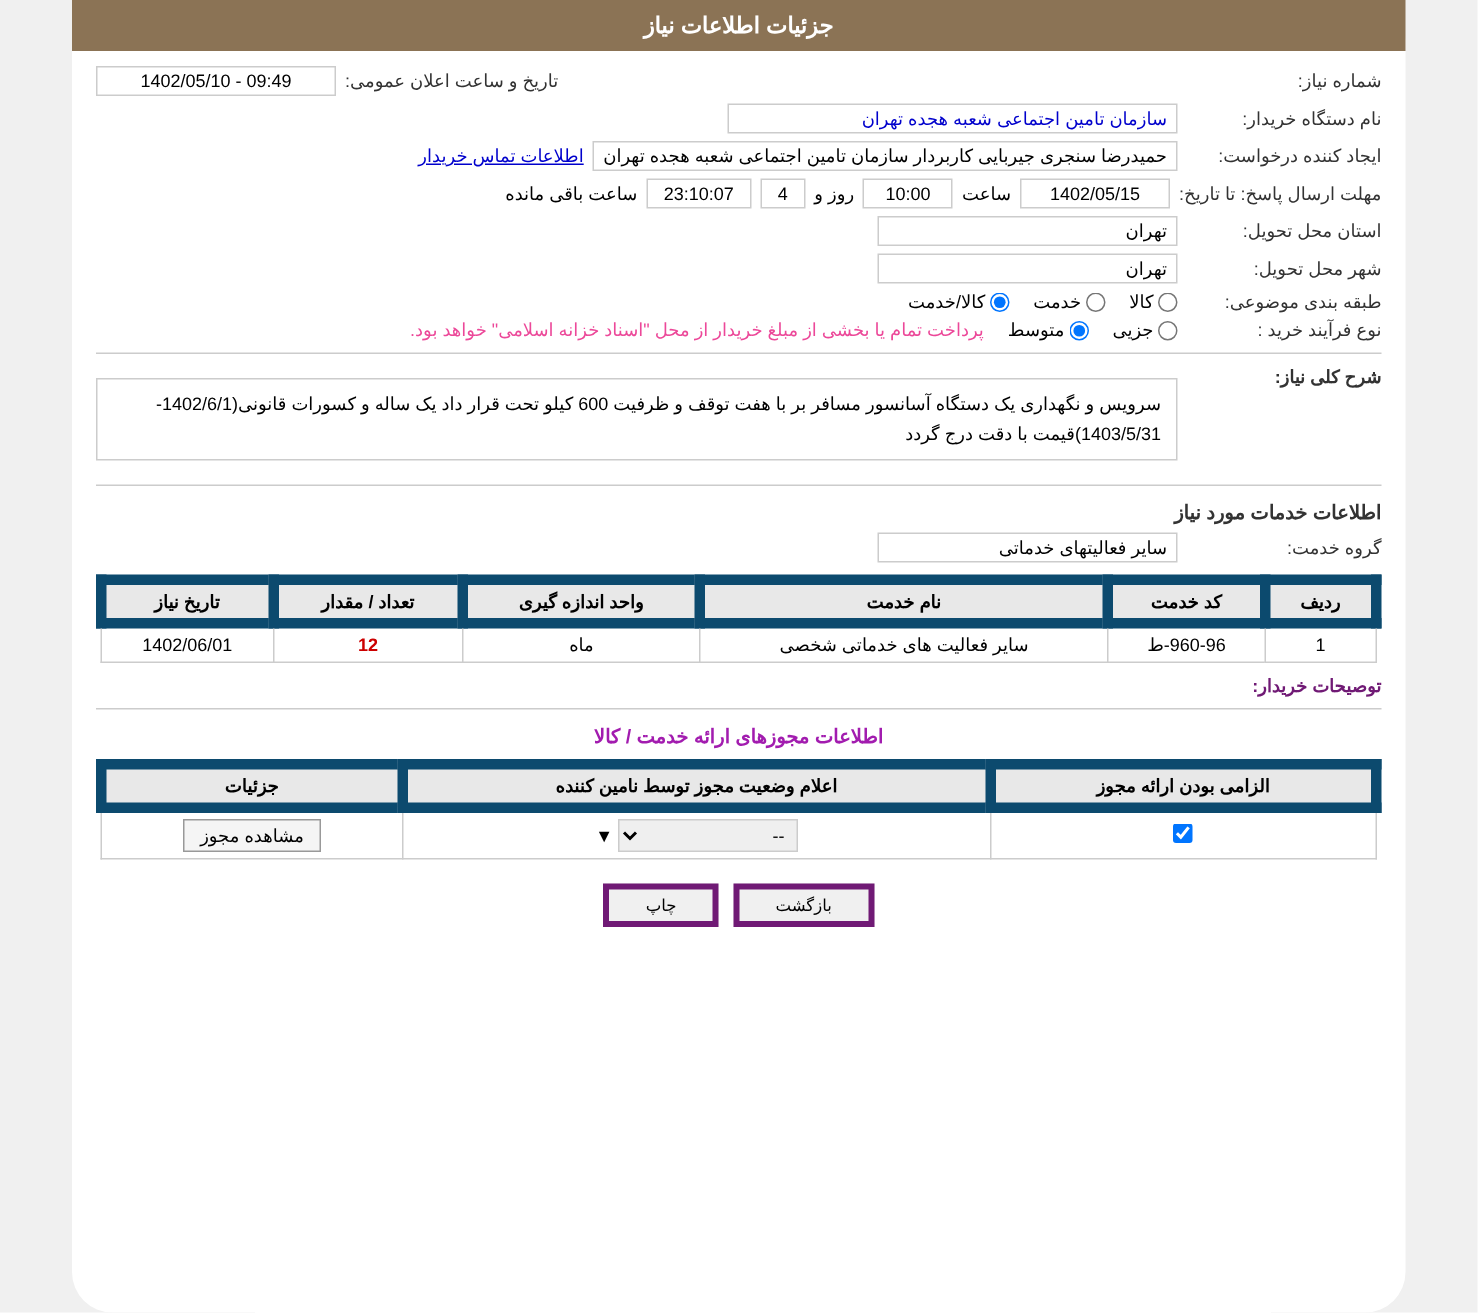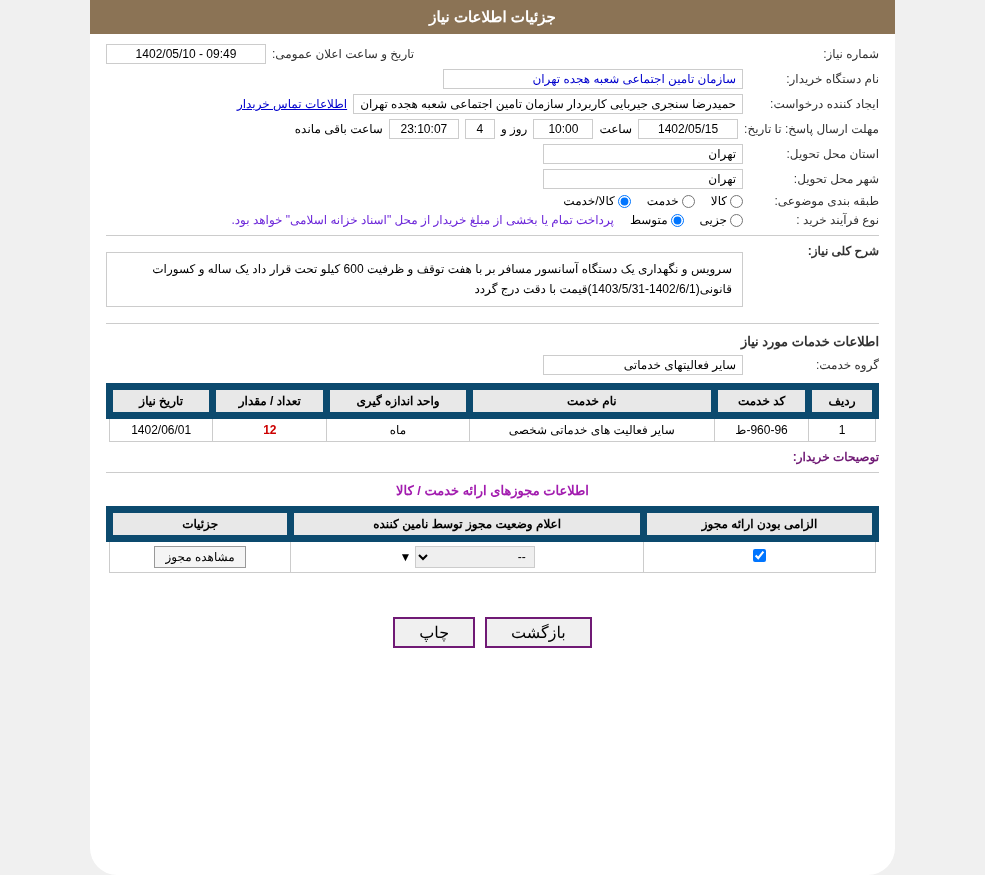--- a/index.html
+++ b/index.html
@@ -3,21 +3,21 @@
   <meta charset="utf-8">
   <style>
     * { box-sizing: border-box; margin: 0; padding: 0; }
     body {
       font-family: Tahoma, Arial, sans-serif;
       font-size: 12px;
       background: #f0f0f0;
       direction: rtl;
     }
     .page-wrapper {
-      width: 805px;
+      width: 889px;
       min-height: 875px;
       background: #fff;
       margin: 0 auto;
       padding-bottom: 8px;
       border-radius: 27px;
     }
     .header-bar {
       background: #8B7355;
       color: #fff;
       text-align: center;
@@ -51,21 +51,21 @@
       display: flex;
       gap: 16px;
       align-items: center;
     }
     .radio-option {
       display: flex;
       align-items: center;
       gap: 3px;
       font-size: 12px;
     }
-    .process-text { font-size: 12px; color: #6d28d9; }
+    .process-text { font-size: 12px; color: #ec4899; }
     .description-box {
       border: 1px solid #ccc;
       padding: 6px 10px;
       margin: 8px 0;
       background: #fff;
       font-size: 12px;
       line-height: 1.7;
       text-align: right;
       direction: rtl;
     }
@@ -119,25 +119,24 @@
     }
     .permit-table th { background: #e8e8e8; }
     .btn-group {
       display: flex;
       justify-content: center;
       gap: 10px;
       margin-top: 16px;
     }
     .btn {
       padding: 4px 24px;
-      font-size: 16px;
+      font-size: 11px;
       cursor: pointer;
-      border: 2px solid #701a75;
+      border: 4px solid #701a75;
       background: #f5f5f5;
-      margin-top: 28px;
     }
     .btn-print { background: #f0f0f0; }
     .btn-back { background: #f0f0f0; }
     .view-btn {
       padding: 3px 10px;
       font-size: 12px;
       cursor: pointer;
       border: 1px solid #999;
       background: #f5f5f5;
     }

